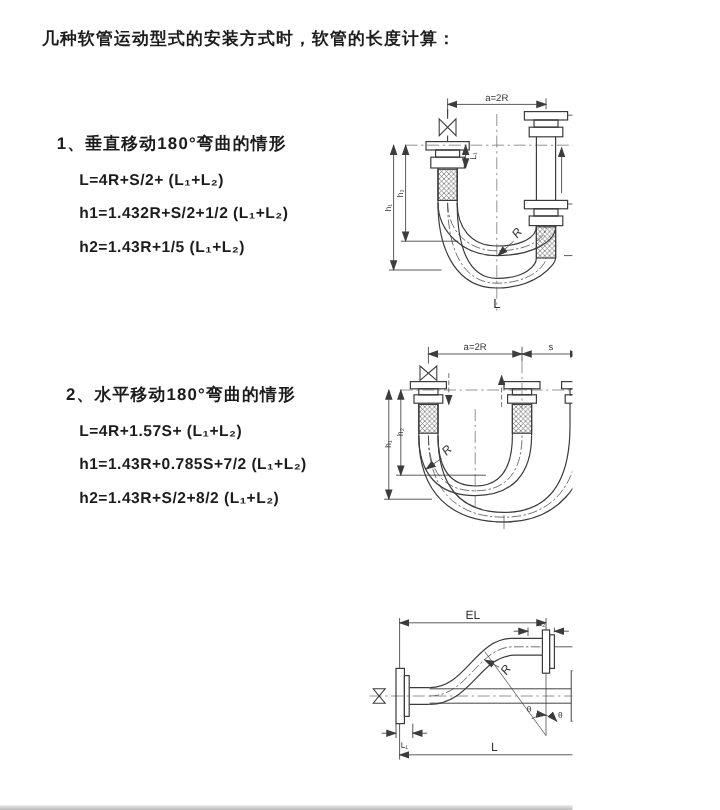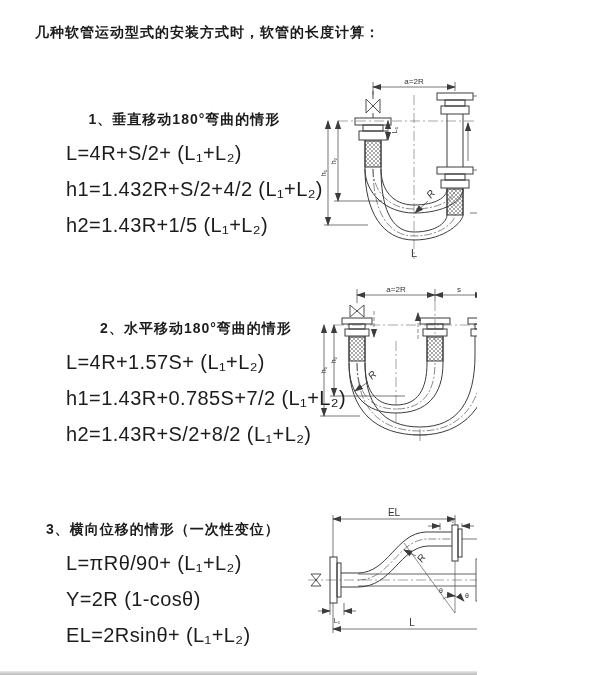--- a/index.html
+++ b/index.html
@@ -13,21 +13,21 @@
   }
   .doc-title{
     position:absolute;left:35px;top:24px;
     font-size:14px;font-weight:700;letter-spacing:1px;
   }
   .section{position:absolute;left:46px;}
   .section .heading{
     font-size:14px;font-weight:700;letter-spacing:1px;margin:0 0 13px 0;text-align:center;
   }
   .section .formula{
-    font-size:20px;font-weight:400;margin:0 0 13px 0;padding-left:20px;
+    font-size:13px;font-weight:700;margin:0 0 13px 0;padding-left:20px;
     letter-spacing:0.4px;white-space:nowrap;
   }
   #sec1{top:111px;}
   #sec2{top:320px;}
   #sec3{top:521px;}
   .diagram{position:absolute;}
   #dia1{left:310px;top:73px;}
   #dia2{left:310px;top:283px;}
   #dia3{left:300px;top:503px;}
   svg{display:block;}
@@ -40,37 +40,31 @@
 </head>
 <body>
 
 <div class="page">
 
   <div class="doc-title">几种软管运动型式的安装方式时，软管的长度计算：</div>
 
   <div class="section" id="sec1">
     <p class="heading">1、垂直移动180°弯曲的情形</p>
     <p class="formula">L=4R+S/2+ (L₁+L₂)</p>
-    <p class="formula">h1=1.432R+S/2+4/2 (L₁+L₂)</p>
+    <p class="formula">h1=1.432R+S/2+1/2 (L₁+L₂)</p>
     <p class="formula">h2=1.43R+1/5 (L₁+L₂)</p>
   </div>
 
   <div class="section" id="sec2">
     <p class="heading">2、水平移动180°弯曲的情形</p>
     <p class="formula">L=4R+1.57S+ (L₁+L₂)</p>
     <p class="formula">h1=1.43R+0.785S+7/2 (L₁+L₂)</p>
     <p class="formula">h2=1.43R+S/2+8/2 (L₁+L₂)</p>
   </div>
 
-  <div class="section" id="sec3">
-    <p class="heading">3、横向位移的情形（一次性变位）</p>
-    <p class="formula">L=πRθ/90+ (L₁+L₂)</p>
-    <p class="formula">Y=2R (1-cosθ)</p>
-    <p class="formula">EL=2Rsinθ+ (L₁+L₂)</p>
-  </div>
 
   <svg id="dia1" class="diagram" width="230" height="190" viewBox="0 0 230 190">
     <defs>
       <pattern id="hp1" width="4" height="4" patternUnits="userSpaceOnUse">
         <path d="M0,4 L4,0 M0,0 L4,4" stroke="#555" stroke-width="0.5"></path>
       </pattern>
       <marker id="ar1" viewBox="0 0 10 10" refX="9" refY="5" markerWidth="9" markerHeight="9" orient="auto-start-reverse" markerUnits="userSpaceOnUse">
         <path d="M0,1.5 L10,5 L0,8.5 Z" fill="#3c3c3c"></path>
       </marker>
     </defs>

